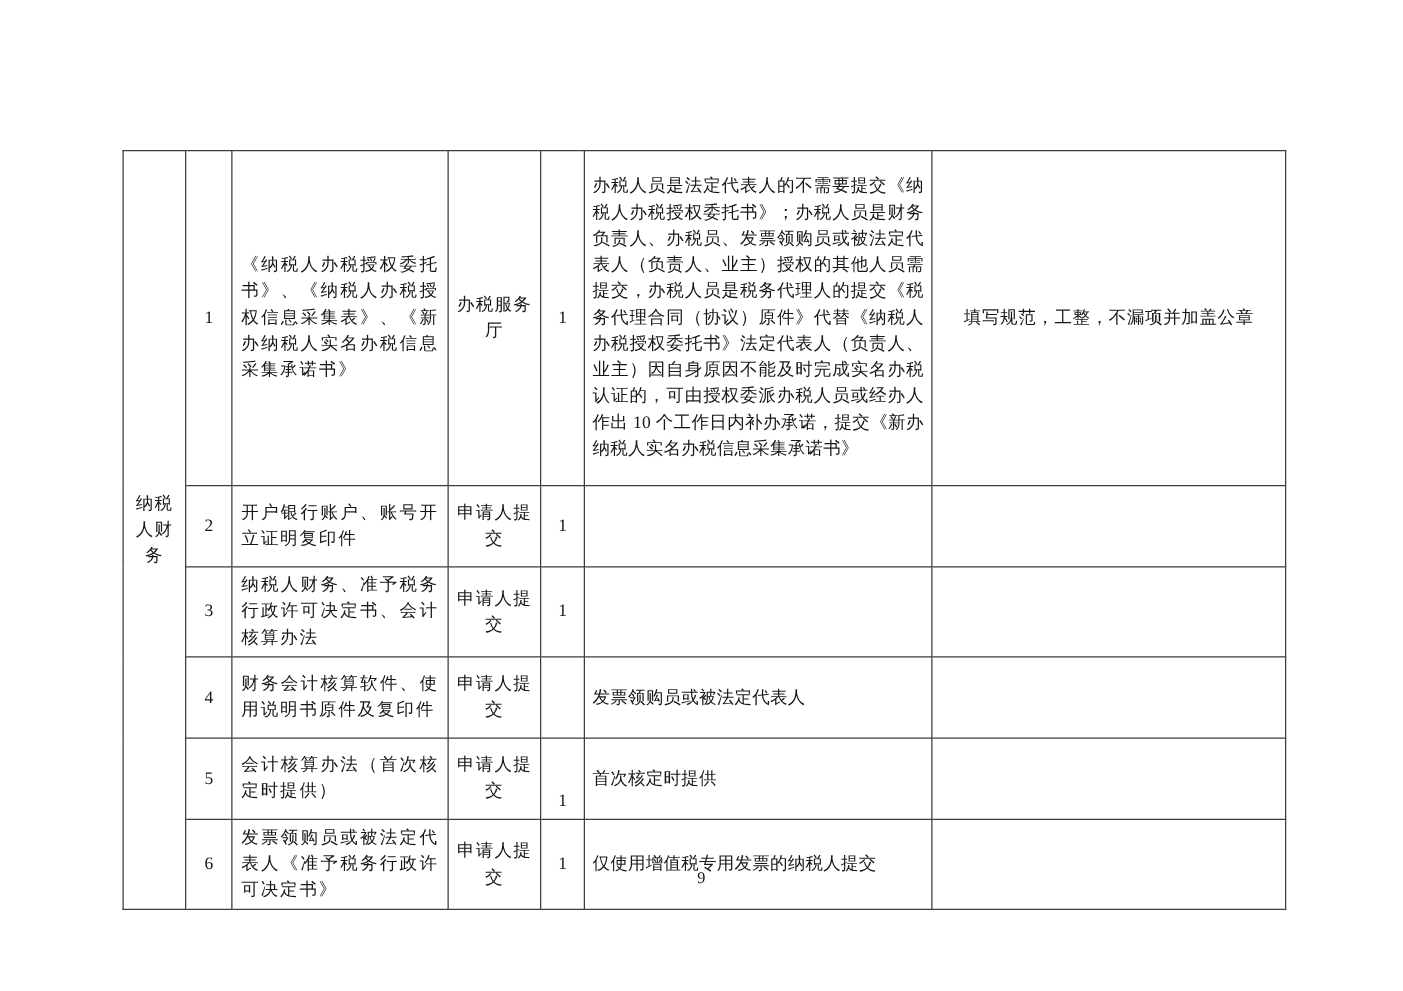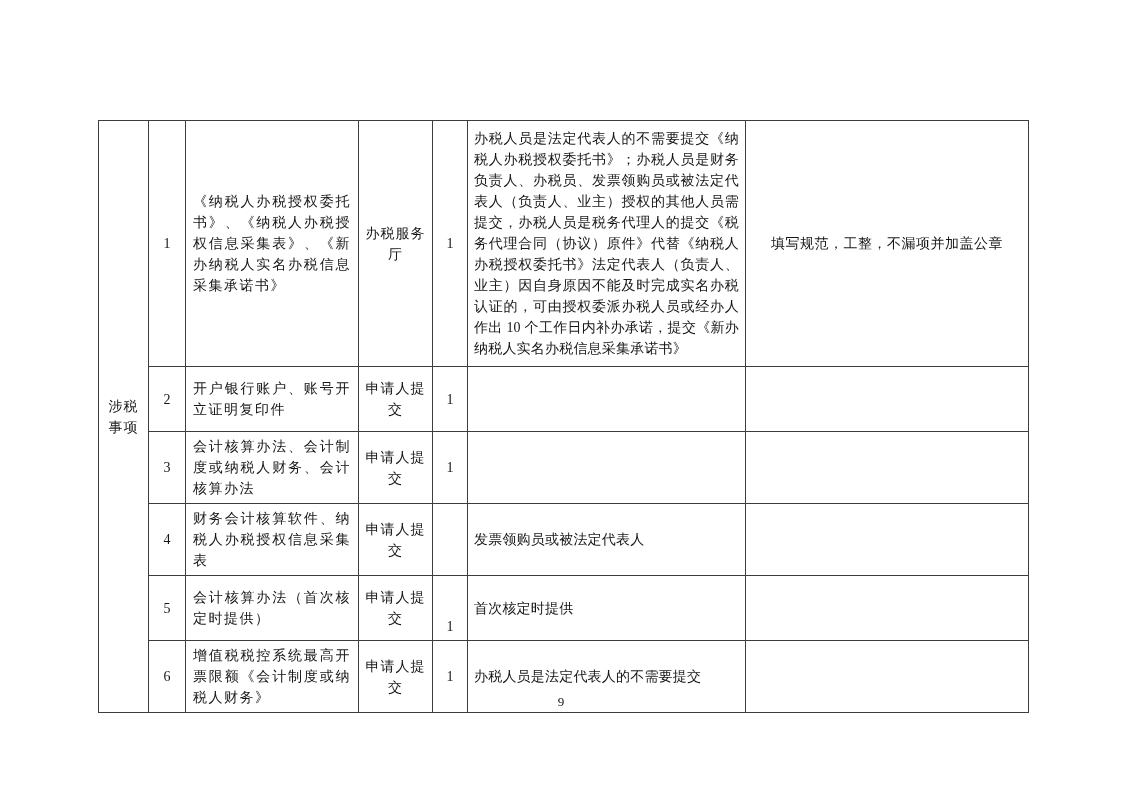--- a/index.html
+++ b/index.html
@@ -63,21 +63,21 @@
   td.cnt {
     text-align: center;
     padding: 0;
   }
   td.cnt.vbottom {
     vertical-align: bottom;
     padding-bottom: 3px;
   }
   td.note {
     text-align: justify;
-    padding: 7px 6px;
+    padding: 18px 6px;
     letter-spacing: 0.2px;
   }
   td.req {
     text-align: center;
     padding: 0 7px;
     letter-spacing: 0.5px;
   }
   .pageno {
     position: absolute;
     left: 50%;
@@ -97,66 +97,66 @@
       <col style="width:50px">
       <col style="width:37px">
       <col style="width:173px">
       <col style="width:74px">
       <col style="width:35px">
       <col style="width:278px">
       <col style="width:283px">
     </colgroup>
     <tbody>
       <tr class="r1">
-        <td class="cat" rowspan="6">涉税事项</td>
+        <td class="cat" rowspan="6">纳税人财务</td>
         <td class="num">1</td>
         <td class="mat">《纳税人办税授权委托书》、《纳税人办税授权信息采集表》、《新办纳税人实名办税信息采集承诺书》</td>
         <td class="chan">办税服务厅</td>
         <td class="cnt">1</td>
         <td class="note">办税人员是法定代表人的不需要提交《纳税人办税授权委托书》；办税人员是财务负责人、办税员、发票领购员或被法定代表人（负责人、业主）授权的其他人员需提交，办税人员是税务代理人的提交《税务代理合同（协议）原件》代替《纳税人办税授权委托书》法定代表人（负责人、业主）因自身原因不能及时完成实名办税认证的，可由授权委派办税人员或经办人作出 10 个工作日内补办承诺，提交《新办纳税人实名办税信息采集承诺书》</td>
         <td class="req">填写规范，工整，不漏项并加盖公章</td>
       </tr>
       <tr class="r2">
         <td class="num">2</td>
         <td class="mat">开户银行账户、账号开立证明复印件</td>
         <td class="chan">申请人提交</td>
         <td class="cnt">1</td>
         <td class="note"></td>
         <td class="req"></td>
       </tr>
       <tr class="r3">
         <td class="num">3</td>
-        <td class="mat">会计核算办法、会计制度或纳税人财务、会计核算办法</td>
+        <td class="mat">纳税人财务、准予税务行政许可决定书、会计核算办法</td>
         <td class="chan">申请人提交</td>
         <td class="cnt">1</td>
         <td class="note"></td>
         <td class="req"></td>
       </tr>
       <tr class="r4">
         <td class="num">4</td>
-        <td class="mat">财务会计核算软件、纳税人办税授权信息采集表</td>
+        <td class="mat">财务会计核算软件、使用说明书原件及复印件</td>
         <td class="chan">申请人提交</td>
         <td class="cnt"></td>
         <td class="note">发票领购员或被法定代表人</td>
         <td class="req"></td>
       </tr>
       <tr class="r5">
         <td class="num">5</td>
         <td class="mat">会计核算办法（首次核定时提供）</td>
         <td class="chan">申请人提交</td>
         <td class="cnt vbottom">1</td>
         <td class="note">首次核定时提供</td>
         <td class="req"></td>
       </tr>
       <tr class="r6">
         <td class="num">6</td>
-        <td class="mat">增值税税控系统最高开票限额《会计制度或纳税人财务》</td>
+        <td class="mat">发票领购员或被法定代表人《准予税务行政许可决定书》</td>
         <td class="chan">申请人提交</td>
         <td class="cnt">1</td>
-        <td class="note">办税人员是法定代表人的不需要提交</td>
+        <td class="note">仅使用增值税专用发票的纳税人提交</td>
         <td class="req"></td>
       </tr>
     </tbody>
   </table>
 
   <div class="pageno">9</div>
 
 </div>
 
 </body></html>

